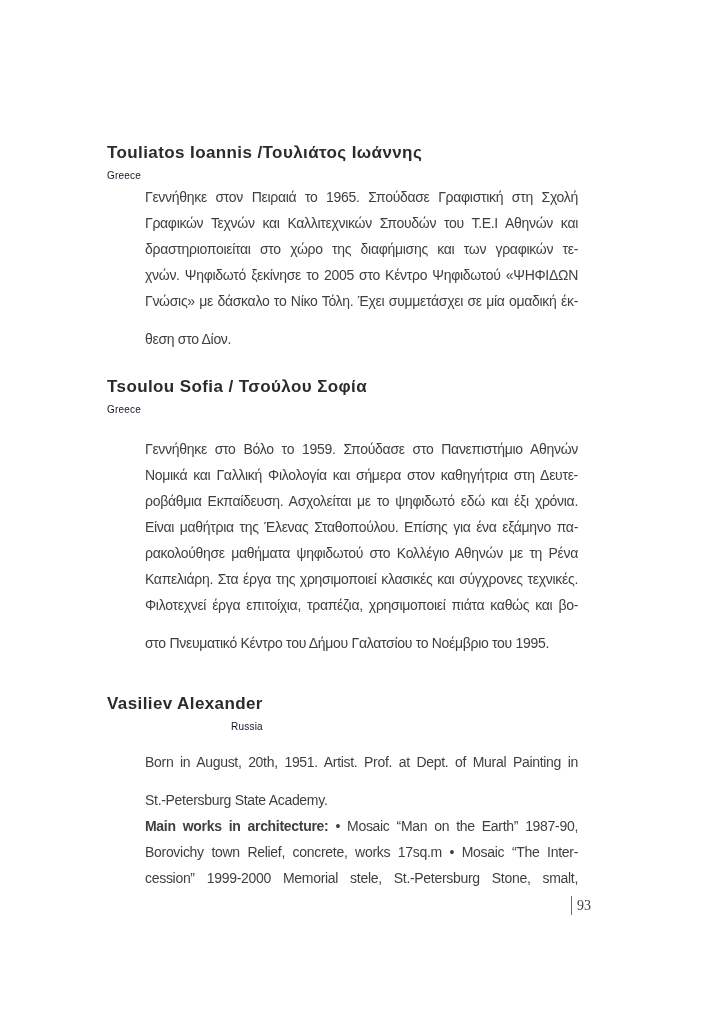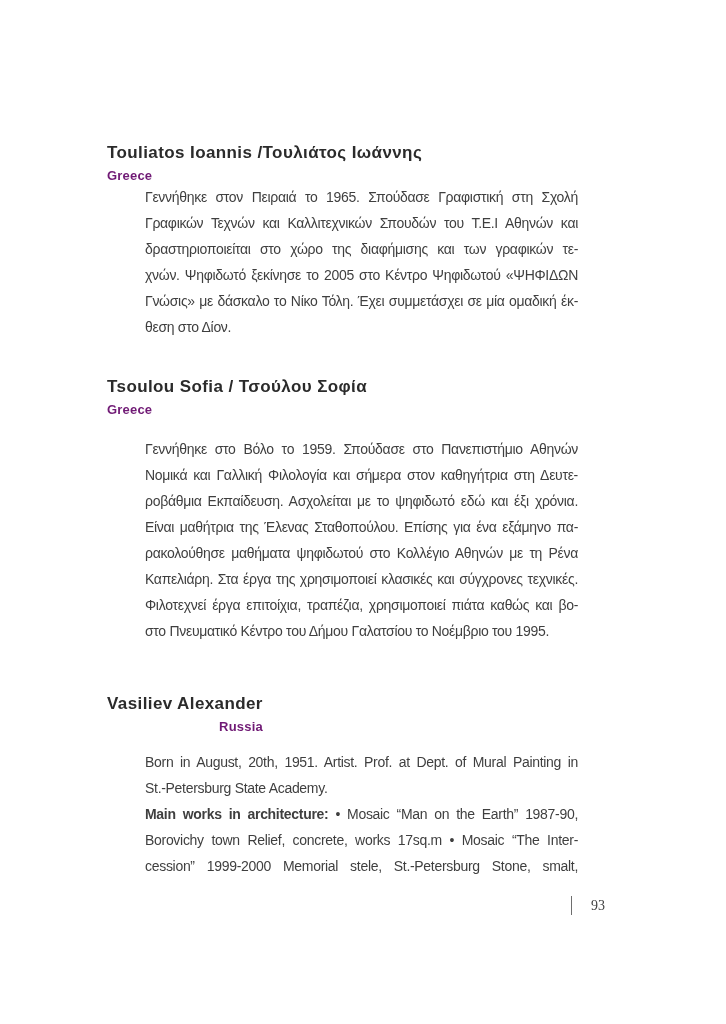--- a/index.html
+++ b/index.html
@@ -13,53 +13,53 @@
   }
   .section { position: absolute; left: 107px; }
   .entry-heading {
     font-size: 17px;
     font-weight: 700;
     letter-spacing: 0.4px;
     color: #2b2b2b;
     line-height: 22px;
   }
   .entry-country {
-    font-size: 13px;
-    font-weight: 700;
+    font-size: 10px;
+    font-weight: 400;
     letter-spacing: 0.2px;
-    color: #701a75;
+    color: #0f172a;
     margin-top: 4px;
     line-height: 16px;
   }
   .para {
     position: absolute;
     left: 145px;
     width: 433px;
     font-size: 14px;
     letter-spacing: -0.3px;
     color: #3f3f3f;
   }
   .ln {
     height: 26px;
     line-height: 26px;
     overflow: hidden;
     text-align: justify;
     text-align-last: justify;
   }
-  .ln.noj { text-align-last: left; }
+  .ln.noj { text-align-last: left; margin-top: 12px; }
   .bld { font-weight: 700; }
   .page-number {
     position: absolute;
     top: 896px;
     left: 571px;
     font-family: "Liberation Serif", "DejaVu Serif", serif;
     font-size: 14px;
     color: #3f3f3f;
     border-left: 1.5px solid #6e6e6e;
-    padding-left: 19px;
+    padding-left: 5px;
     line-height: 19px;
   }
   #sec1 { top: 142px; }
   #sec2 { top: 376px; }
   #sec3 { top: 693px; text-align: right; }
   #para1 { top: 184px; }
   #para2 { top: 436px; }
   #para3 { top: 749px; }
 </style>
 </head>

